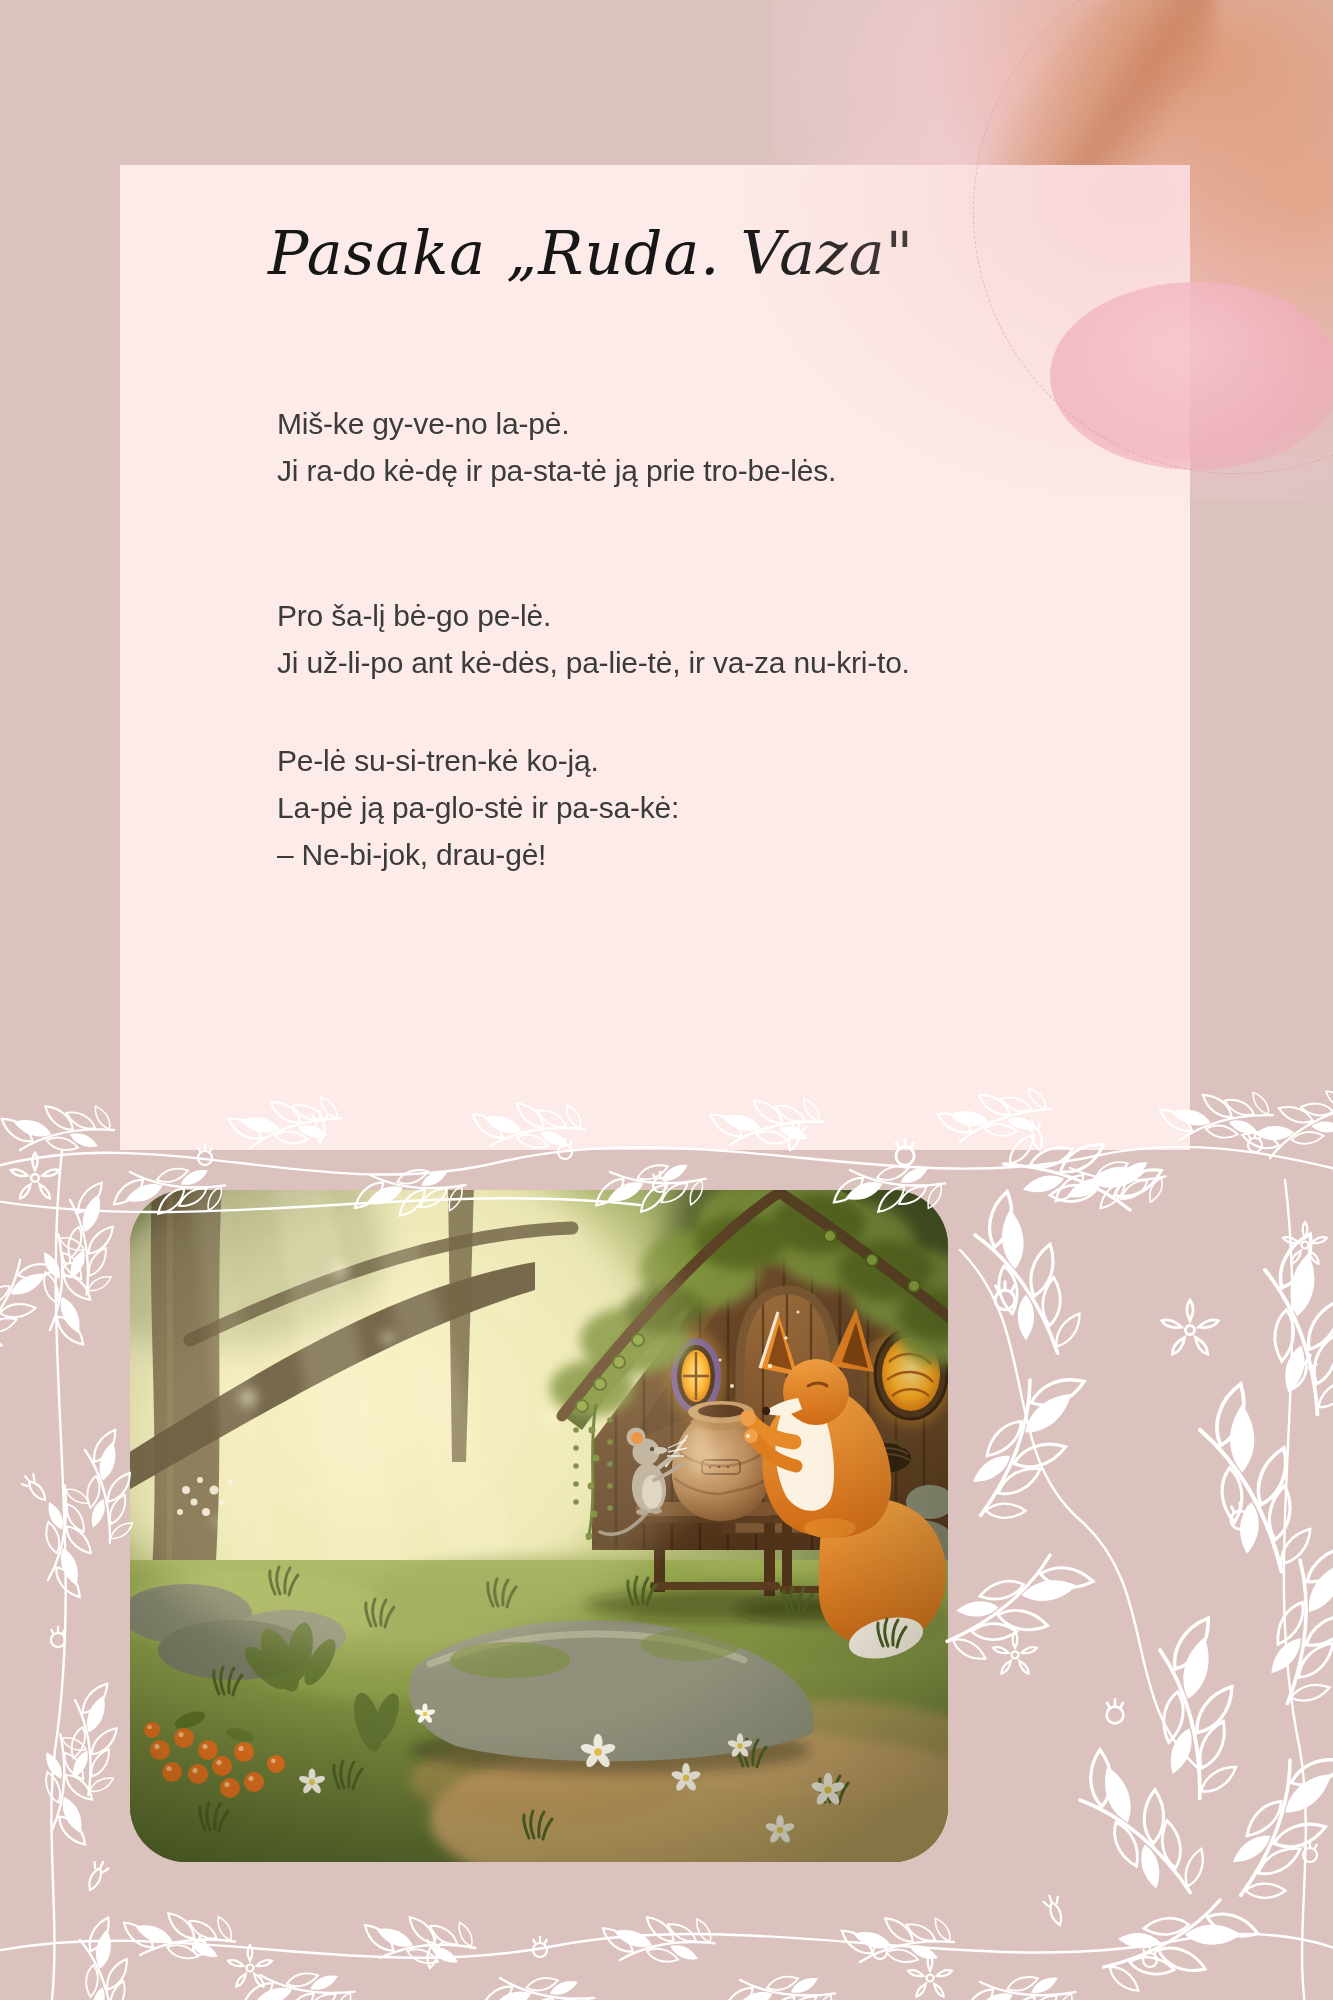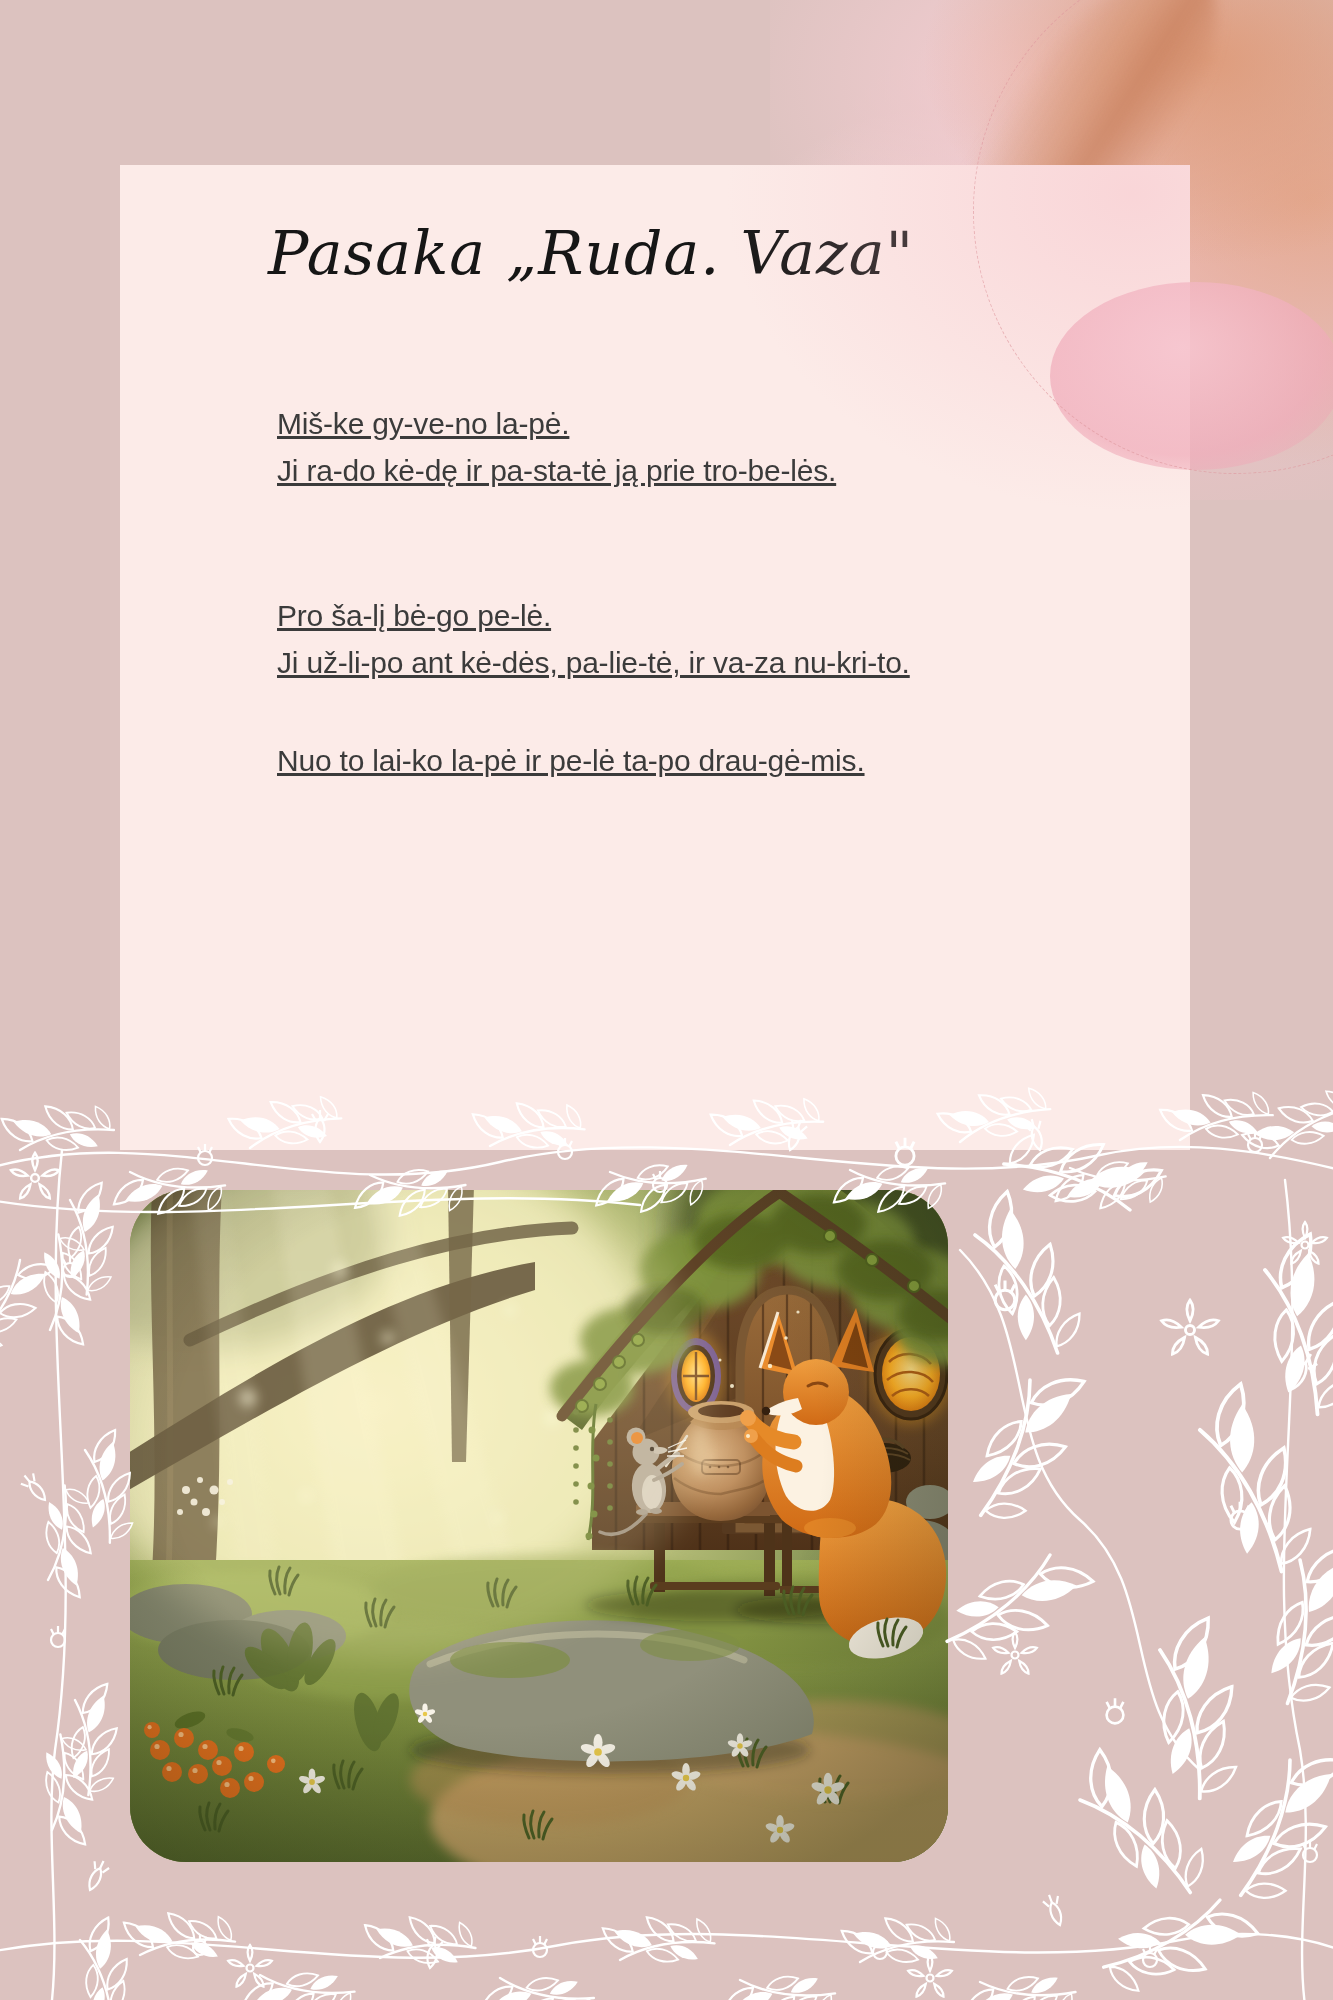--- a/index.html
+++ b/index.html
@@ -43,21 +43,21 @@
   }
   .title{
     margin:54px 0 0 148px;
     font-family:"DejaVu Serif",serif;font-style:italic;font-weight:400;
     font-size:60px;line-height:1.15;color:#161616;letter-spacing:1px;
   }
   .story{
     margin:112px 0 0 157px;max-width:760px;
     color:var(--ink,#3b3b3b);font-size:30px;line-height:47px;letter-spacing:-0.2px;
   }
-  .story p{margin:0 0 51px 0;text-decoration:underline;}
+  .story p{margin:0 0 51px 0;}
   
   .illustration{
     position:absolute;left:130px;top:1190px;width:818px;height:672px;
     border-radius:56px;overflow:hidden;z-index:2;background:#8c975c;
   }
   .illustration svg{display:block;}
   
   .floral{position:absolute;left:0;top:0;width:1333px;height:2000px;z-index:5;pointer-events:none;}
   .floral .st{stroke:#fff;stroke-width:2.4;fill:none;stroke-linecap:round;}
   .floral .lo{stroke:#fff;stroke-width:2.2;fill:none;}
@@ -67,21 +67,22 @@
 <body>
 
 <div class="watercolor"></div>
 <div class="streak"></div>
 
 <div class="card">
   <h1 class="title">Pasaka „Ruda. Vaza"</h1>
   <div class="story">
       <p><span>Miš-ke gy-ve-no la-pė.</span><br><span>Ji ra-do kė-dę ir pa-sta-tė ją prie tro-be-lės.</span></p>
       <p><br><span>Pro ša-lį bė-go pe-lė.</span><br><span>Ji už-li-po ant kė-dės, pa-lie-tė, ir va-za nu-kri-to.</span></p>
-      <p><span>Nuo to lai-ko la-pė ir pe-lė ta-po drau-gė-mis.</span><br></p>
+      <p><span>Pe-lė su-si-tren-kė ko-ją.</span><br><span>La-pė ją pa-glo-stė ir pa-sa-kė:</span><br><span>– Ne-bi-jok, drau-gė!</span></p>
+      <p><br></p>
     </div>
 </div>
 
 <div class="ink-ball"></div>
 <div class="dashed-circle"></div>
 
 <div class="illustration" role="img" aria-label="Fox and mouse beside a brown clay vase on a wooden bench in front of a moss-roofed forest cottage with glowing windows">
 <svg width="818" height="672" viewBox="0 0 818 672" xmlns="http://www.w3.org/2000/svg">
   <defs>
     <radialGradient id="gBg" cx="30%" cy="32%" r="85%">

